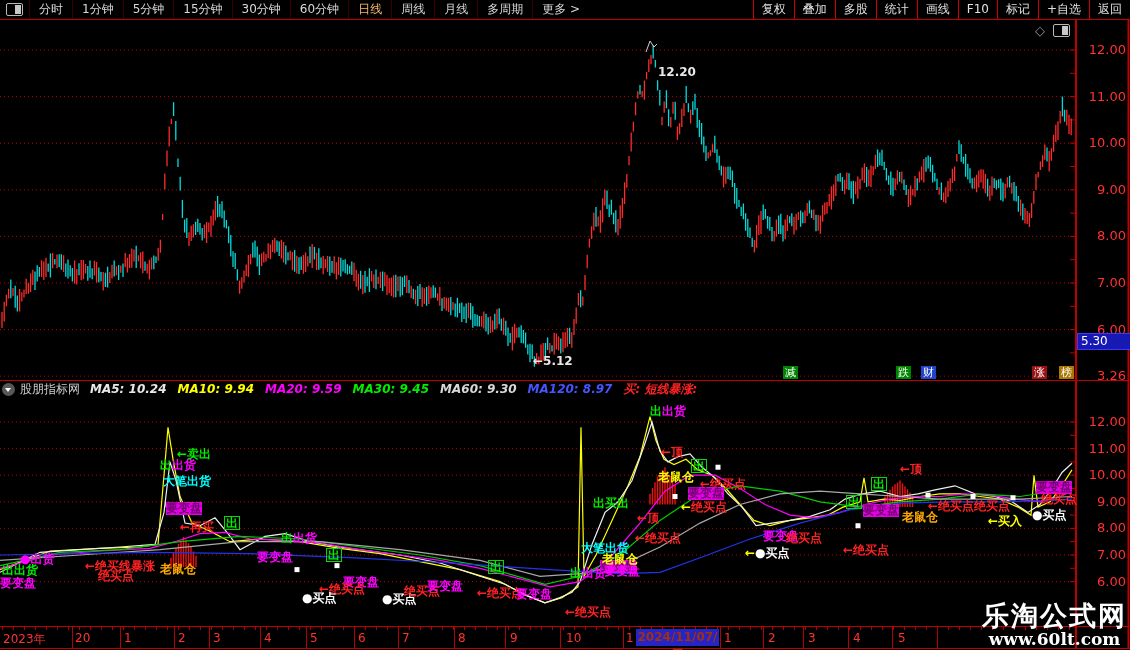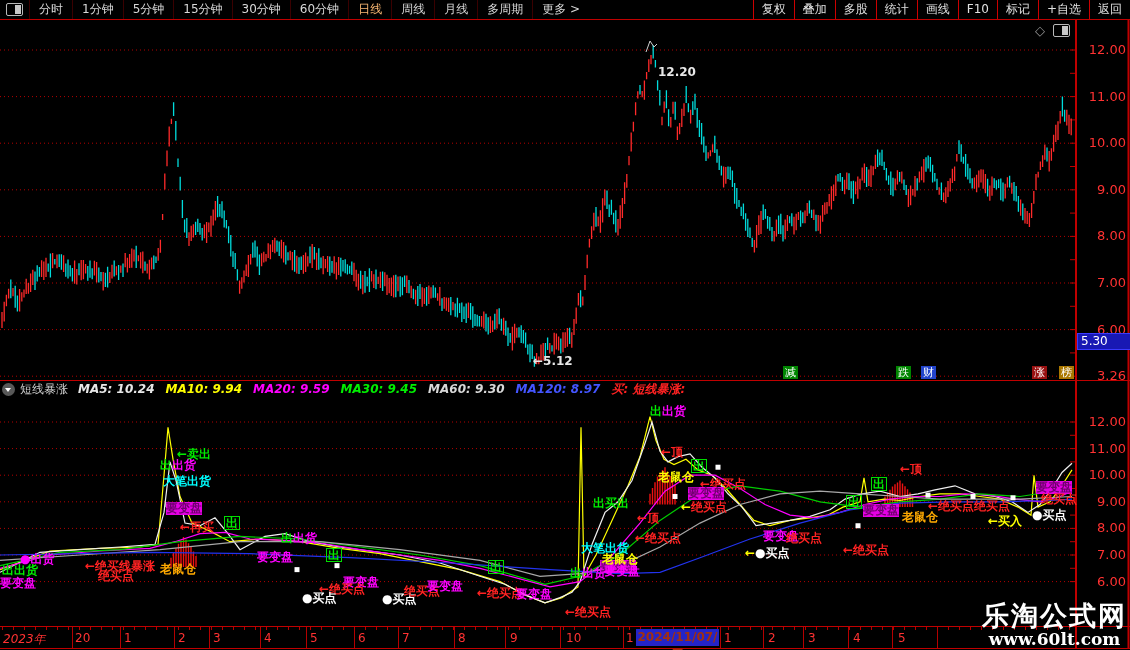--- a/index.html
+++ b/index.html
@@ -189,21 +189,21 @@
       <div class="ylab" style="top: 520.4px;">8.00</div>
       <div class="ylab" style="top: 547px;">7.00</div>
       <div class="ylab" style="top: 573.6px;">6.00</div>
     </div>
   <div class="pricebox">5.30</div>
 
   <div class="ind-header">
     <span class="cc">
         <b></b>
       </span>
-    <span class="ind-name">短线暴涨</span>
+    <span class="ind-name">股朋指标网</span>
     <span id="indItems"><span style="color: rgb(232, 232, 232);">MA5: 10.24</span><span style="color: rgb(255, 255, 0);">MA10: 9.94</span><span style="color: rgb(255, 0, 255);">MA20: 9.59</span><span style="color: rgb(0, 238, 0);">MA30: 9.45</span><span style="color: rgb(216, 216, 216);">MA60: 9.30</span><span style="color: rgb(68, 85, 255);">MA120: 8.97</span><span style="color: rgb(255, 34, 34);">买: 短线暴涨:</span></span>
   </div>
 
   <div id="annos">
       <div class="anno" style="left: 177px; top: 448px;"><span style="color: rgb(0, 238, 0);">←卖出</span></div>
       <div class="anno" style="left: 160px; top: 459px;"><span style="color: rgb(0, 238, 0);">出</span><span style="color: rgb(255, 0, 255);">出货</span></div>
       <div class="anno" style="left: 163px; top: 475px;"><span style="color: rgb(0, 255, 255);">大笔出货</span></div>
       <div class="anno bgm" style="left: 166px; top: 502px;"><span style="color: rgb(255, 0, 255);">要变盘</span></div>
       <div class="anno" style="left: 180px; top: 521px;"><span style="color: rgb(255, 34, 34);">←再买</span></div>
       <div class="anno boxg" style="left: 224px; top: 516px;"><span style="color: rgb(0, 238, 0);">出</span></div>
@@ -257,21 +257,21 @@
       <div class="anno" style="left: 1041px; top: 493px;"><span style="color: rgb(255, 34, 34);">绝买点</span></div>
       <div class="anno" style="left: 658px; top: 38px; margin-top: 28px;"><span style="color: rgb(232, 232, 232);">12.20</span></div>
       <div class="anno" style="left: 533px; top: 355px;"><span style="color: rgb(232, 232, 232);">←5.12</span></div>
       <div class="badge" style="left: 783px; top: 366px; background: rgb(0, 133, 0);">减</div>
       <div class="badge" style="left: 896px; top: 366px; background: rgb(0, 133, 0);">跌</div>
       <div class="badge" style="left: 921px; top: 366px; background: rgb(34, 68, 204);">财</div>
       <div class="badge" style="left: 1032px; top: 366px; background: rgb(153, 17, 17);">涨</div>
       <div class="badge" style="left: 1059px; top: 366px; background: rgb(170, 119, 0);">榜</div>
     </div>
   <div id="xaxis">
-      <div class="xlab" style="left: 3px; font-style: italic;">2023年</div>
+      <div class="xlab" style="left: 3px;">2023年</div>
       <div class="xlab" style="left: 75px;">20</div>
       <div class="xlab" style="left: 124px;">1</div>
       <div class="xlab" style="left: 178px;">2</div>
       <div class="xlab" style="left: 213px;">3</div>
       <div class="xlab" style="left: 264px;">4</div>
       <div class="xlab" style="left: 310px;">5</div>
       <div class="xlab" style="left: 358px;">6</div>
       <div class="xlab" style="left: 402px;">7</div>
       <div class="xlab" style="left: 458px;">8</div>
       <div class="xlab" style="left: 510px;">9</div>

